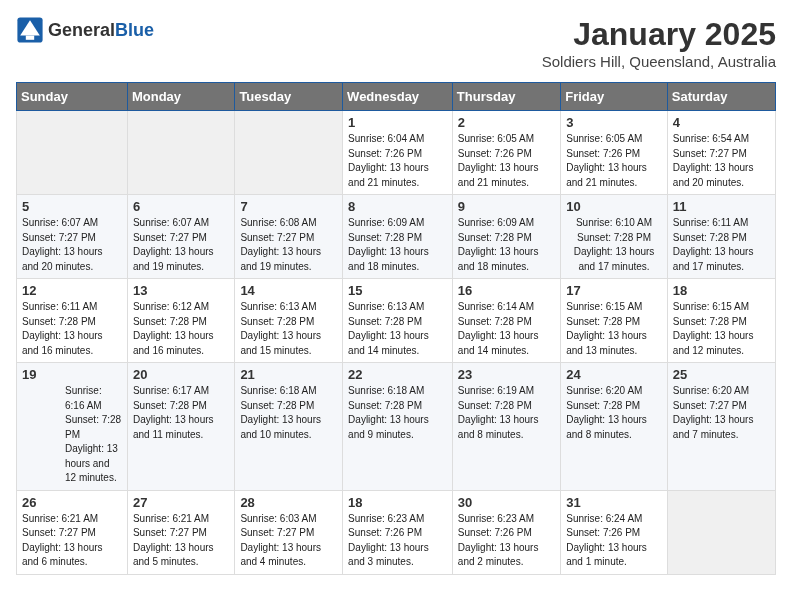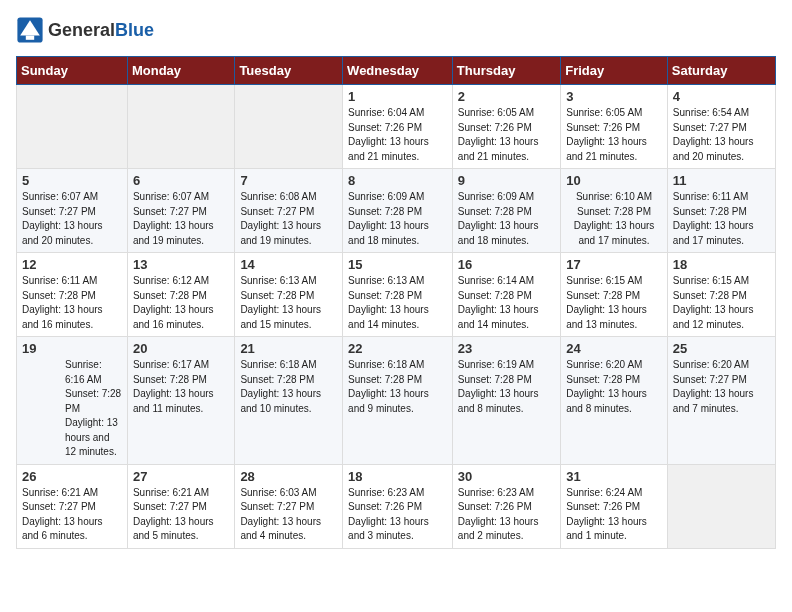--- a/index.html
+++ b/index.html
@@ -46,21 +46,21 @@
     .location-title {
       font-size: 15px;
       color: #444;
     }
     .calendar-table {
       width: 100%;
       border-collapse: collapse;
       border: 1px solid #ccc;
     }
     .calendar-table th {
-      background: #7f1d1d;
+      background: #737373;
       color: #fff;
       font-size: 13px;
       font-weight: bold;
       padding: 6px 4px;
       text-align: left;
       border: 1px solid #1e5a9e;
     }
     .calendar-table td {
       vertical-align: top;
       width: 113px;
@@ -96,20 +96,24 @@
   <div class="logo">
     <svg class="logo-icon" viewBox="0 0 40 40">
       <rect x="2" y="2" width="36" height="36" rx="4" fill="#1a5fa8"></rect>
       <polygon points="20,6 34,28 6,28" fill="white"></polygon>
       <rect x="14" y="28" width="12" height="6" fill="white"></rect>
     </svg>
     <div>
       <span class="logo-text-general">General</span><span class="logo-text-blue">Blue</span>
     </div>
   </div>
+  <div class="title-block">
+    <div class="month-title">January 2025</div>
+    <div class="location-title">Soldiers Hill, Queensland, Australia</div>
+  </div>
 </div>
 
 <table class="calendar-table">
   <thead>
     <tr id="weekday-header-row">
         <th>Sunday</th>
         <th>Monday</th>
         <th>Tuesday</th>
         <th>Wednesday</th>
         <th>Thursday</th>

